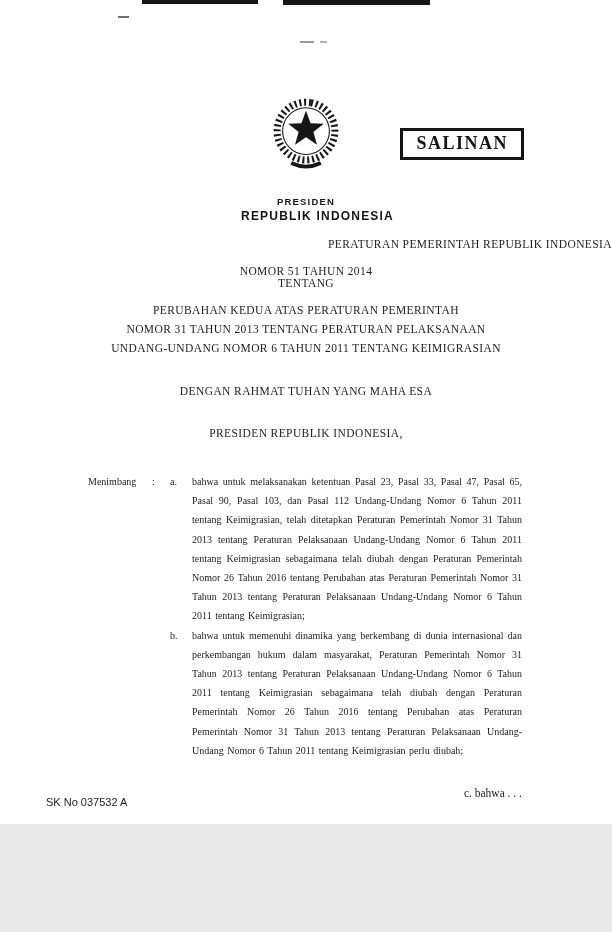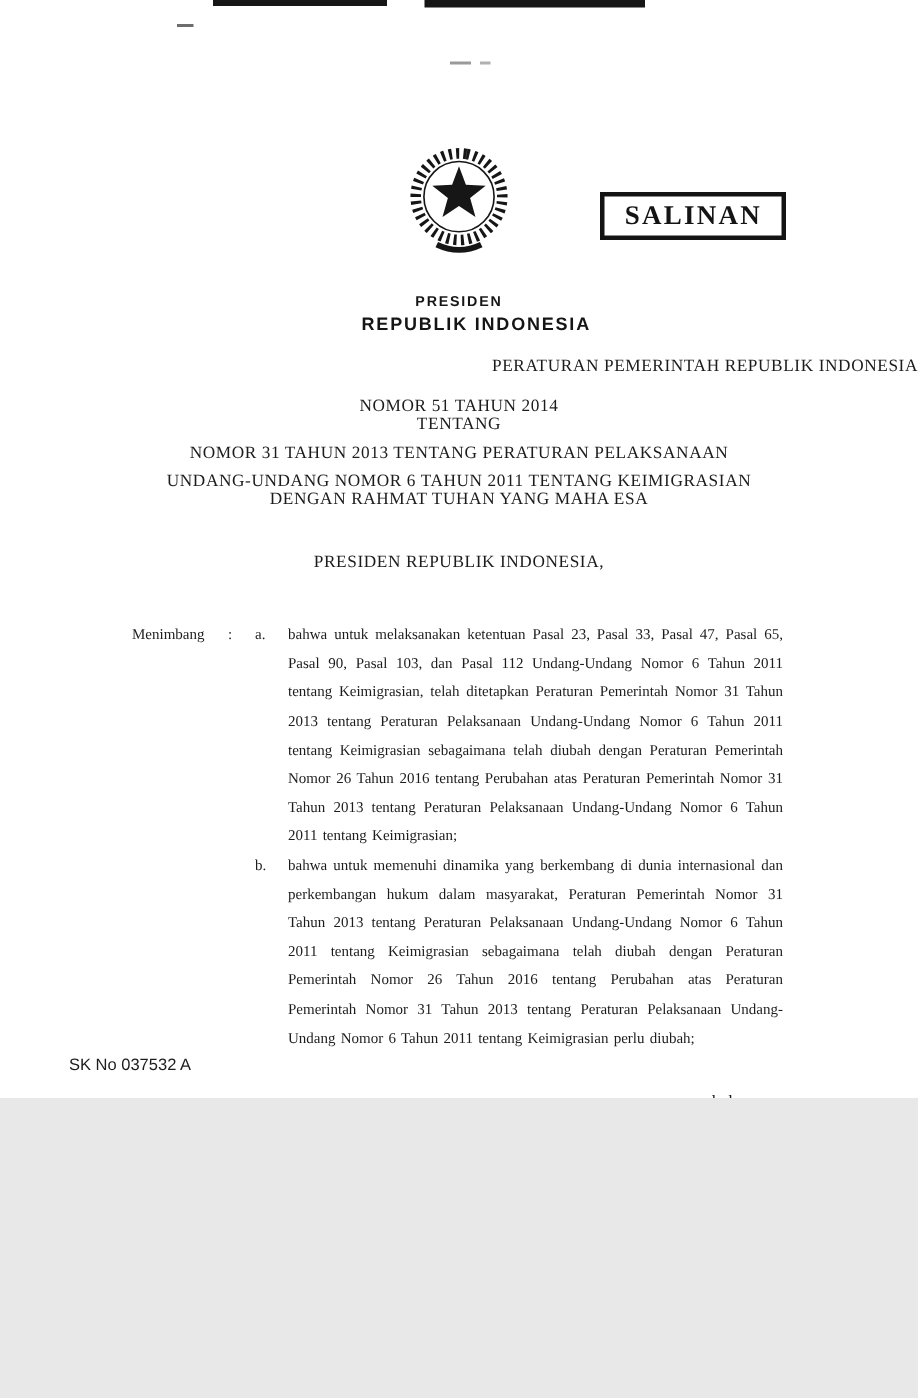--- a/index.html
+++ b/index.html
@@ -3,21 +3,21 @@
 <meta charset="utf-8">
 <style>
   html, body {
     margin: 0;
     padding: 0;
     background: #e8e8e8;
   }
   .page {
     position: relative;
     width: 612px;
-    height: 732px;
+    height: 824px;
     margin: 0 auto;
     background: #ffffff;
     color: #1c1c1c;
     font-family: "Liberation Serif", serif;
     overflow: hidden;
   }
   
   .artifact { position: absolute; background: #161616; }
   .artifact.a1 { left: 142px; top: 0; width: 116px; height: 4px; }
   .artifact.a2 { left: 283px; top: 0; width: 147px; height: 5px; }
@@ -65,21 +65,21 @@
     letter-spacing: 0.4px;
     color: #1c1c1c;
   }
   .title-block .t1 { margin-top: 15px; text-align: right; }
   .title-block .t2 { margin-top: 15px; }
   .title-block .t3 { }
   .title-block .t4 { margin-top: 15px; }
   .title-block .t5 { margin-top: 7px; }
   .title-block .t6 { margin-top: 7px; }
 
-  .invocation { text-align: center; font-size: 11.5px; letter-spacing: 0.4px; }
+  .invocation { text-align: center; font-size: 11.5px; letter-spacing: 0.4px; margin-top: 31px; }
   .authority  { text-align: center; font-size: 11.5px; letter-spacing: 0.4px; margin-top: 30px; }
 
   .considerations {
     margin: 33px 90px 0 88px; 
     font-size: 10px;
   }
   .cons-row {
     display: grid;
     grid-template-columns: 64px 18px 22px 1fr;
     align-items: start;
@@ -138,20 +138,21 @@
 
   <div class="letterhead">
     <div class="lh1">PRESIDEN</div>
     <div class="lh2">REPUBLIK INDONESIA</div>
   </div>
 
   <div class="title-block">
     <div class="t1">PERATURAN PEMERINTAH REPUBLIK INDONESIA</div>
     <div class="t2">NOMOR 51 TAHUN 2014</div>
     <div class="t3">TENTANG</div>
+    <div class="t4">PERUBAHAN KEDUA ATAS PERATURAN PEMERINTAH</div>
     <div class="t5">NOMOR 31 TAHUN 2013 TENTANG PERATURAN PELAKSANAAN</div>
     <div class="t6">UNDANG-UNDANG NOMOR 6 TAHUN 2011 TENTANG KEIMIGRASIAN</div>
   </div>
 
   <div class="invocation">DENGAN RAHMAT TUHAN YANG MAHA ESA</div>
   <div class="authority">PRESIDEN REPUBLIK INDONESIA,</div>
 
   <div class="considerations">
     <div class="cons-row">
       <div class="cons-label">Menimbang</div>

